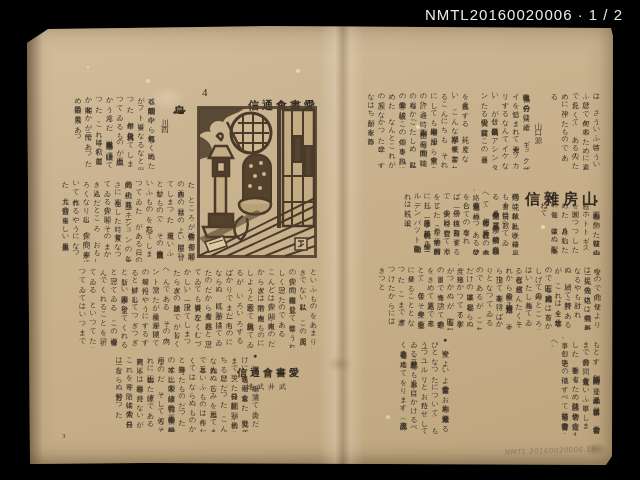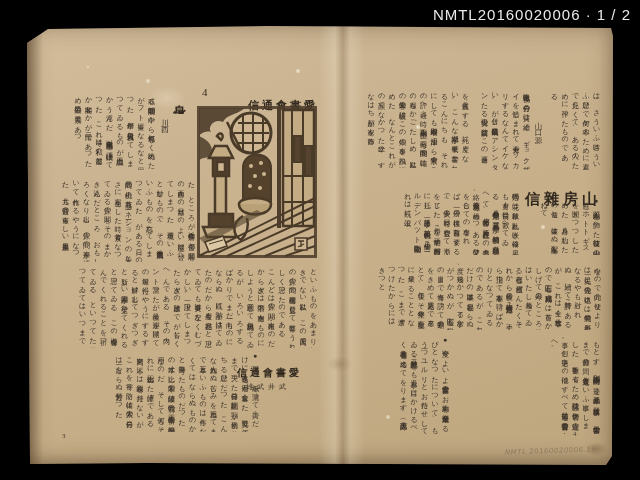--- a/index.html
+++ b/index.html
@@ -1,18 +1,18 @@
 <!DOCTYPE html>
 <html><head>
 <meta charset="utf-8">
 <style>
   html,body{margin:0;padding:0;}
   body{width:640px;height:480px;background:#000;position:relative;overflow:hidden;
        font-family:"Liberation Serif","DejaVu Serif",serif;}
-  .archive-label{position:absolute;top:6px;right:9px;color:#e9e9e9;
+  .archive-label{position:absolute;top:6px;right:17px;color:#e9e9e9;
        font-family:"Liberation Sans","DejaVu Sans",sans-serif;font-size:15px;letter-spacing:1px;}
   .paper{position:absolute;left:27px;top:26px;width:586px;height:440px;
        background:linear-gradient(160deg,#d3bd9b 0%,#cab390 30%,#c6ae88 60%,#bda57e 100%);
        clip-path:polygon(0px 17px,21px 3px,240px 0px,584px 2px,586px 10px,585px 430px,579px 439px,120px 437px,3px 438px);
        box-shadow:inset 0 0 26px rgba(60,40,20,.35), inset 0 -6px 14px rgba(60,40,20,.25);}
   .gutter{position:absolute;left:292px;top:0;width:46px;height:440px;
        background:linear-gradient(90deg,rgba(80,60,40,0) 0%,rgba(255,250,235,.22) 35%,rgba(90,70,45,.20) 52%,rgba(255,250,235,.18) 68%,rgba(80,60,40,0) 100%);}
   .edge-shade{position:absolute;left:0;top:0;width:16px;height:440px;
        background:linear-gradient(90deg,rgba(70,50,30,.45),rgba(70,50,30,0));}
   .speckles{position:absolute;left:60px;top:40px;width:2px;height:2px;border-radius:50%;background:#e8dbc0;

